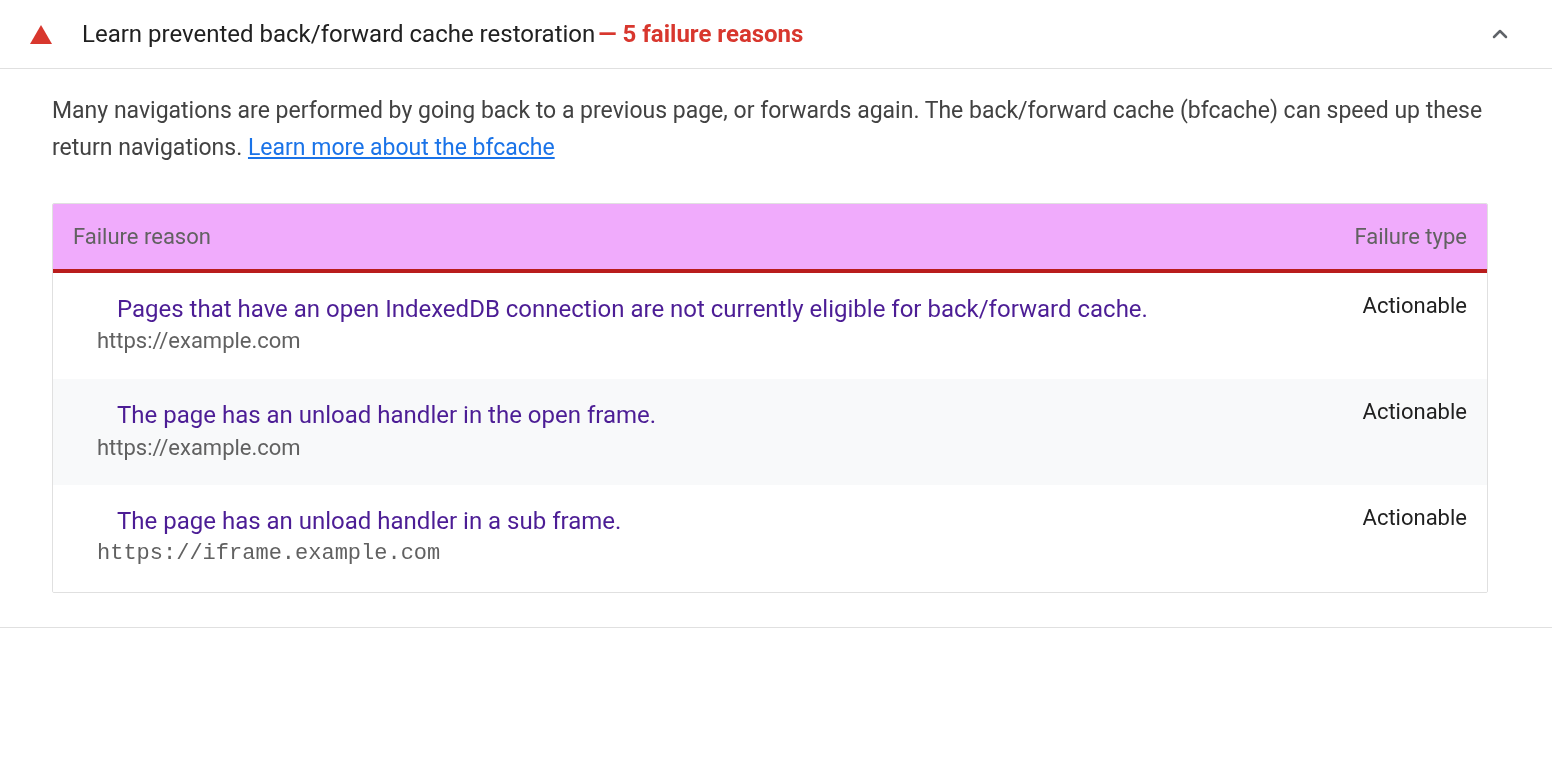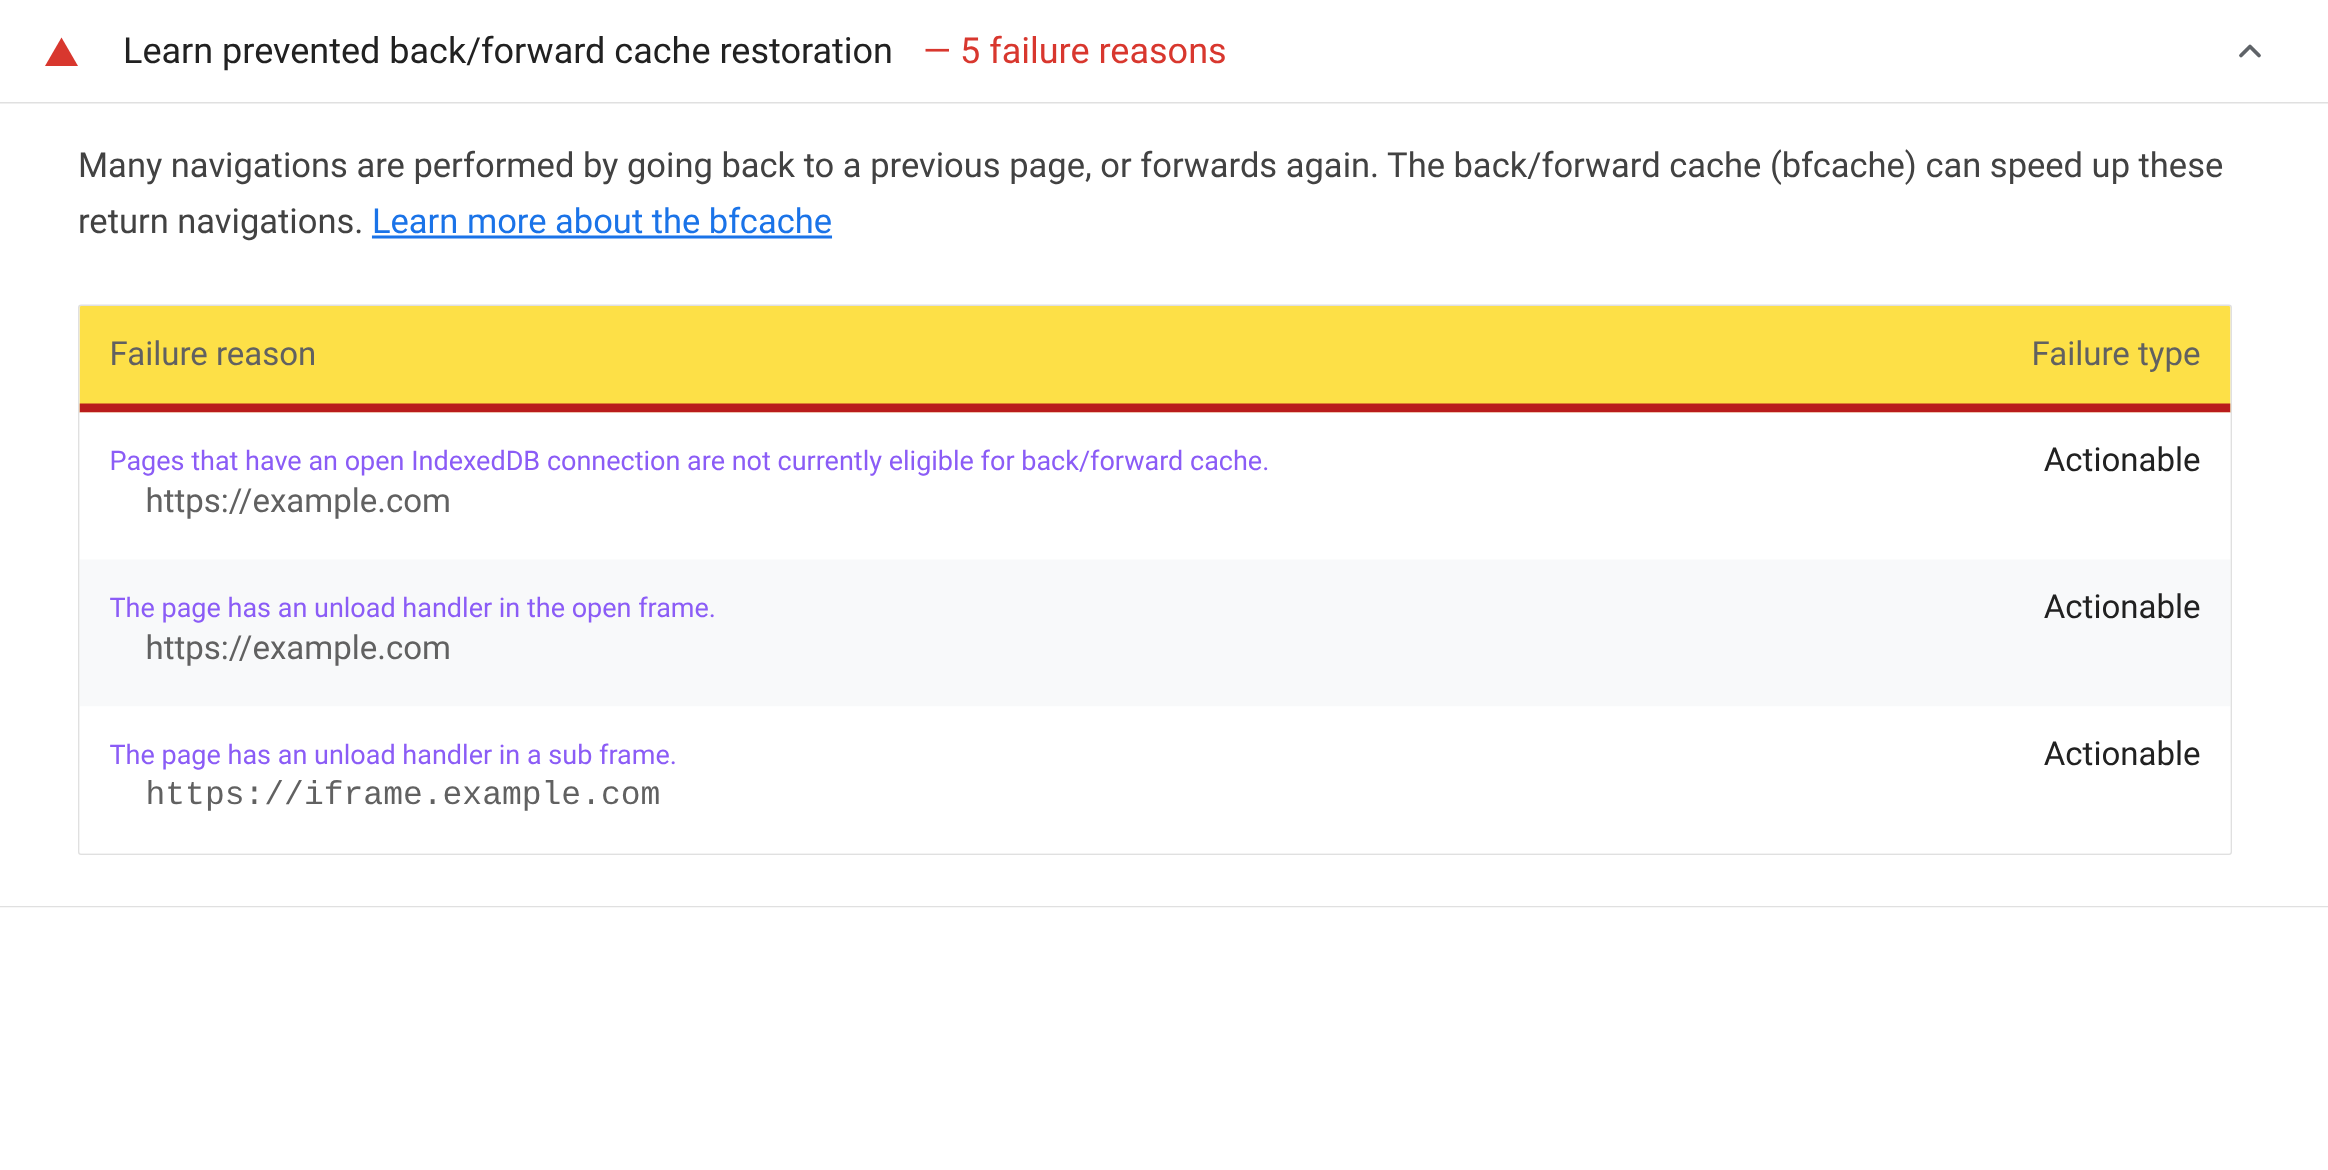--- a/index.html
+++ b/index.html
@@ -33,23 +33,23 @@
       margin-right: 30px;
       flex-shrink: 0;
     }
     .audit-title {
       font-size: 24px;
       font-weight: 400;
       color: #212121;
     }
     .audit-summary {
       font-size: 24px;
-      font-weight: 400;
+      font-weight: 700;
       color: #d8372e;
-      margin-left: 20px;
+      margin-left: 3px;
     }
     .summary-dash {
       color: #d8372e;
     }
     .chevron-icon {
       margin-left: auto;
       margin-right: 10px;
       display: flex;
       align-items: center;
       justify-content: center;
@@ -73,22 +73,22 @@
       text-decoration: underline;
     }
     .failure-table {
       border: 1px solid #e0e0e0;
       border-radius: 2px;
       overflow: hidden;
     }
     .table-header {
       display: flex;
       padding: 20px 20px;
-      background: #fde047;
-      border-bottom: 6px solid #b91c1c;
+      background: #f0abfc;
+      border-bottom: 4px solid #b91c1c;
     }
     .col-reason-header {
       flex: 1;
       font-size: 22px;
       color: #616161;
     }
     .col-type-header {
       font-size: 22px;
       color: #616161;
       text-align: right;
@@ -102,23 +102,24 @@
     }
     .table-row:nth-child(odd) {
       background: #ffffff;
     }
     .row-top {
       display: flex;
       align-items: flex-start;
     }
     .reason-text {
       flex: 1;
-      font-size: 18px;
-      color: #8b5cf6;
+      font-size: 24px;
+      color: #4c1d95;
       line-height: 1.4;
+      margin-left: 44px;
     }
     .type-text {
       font-size: 22px;
       color: #212121;
       width: 180px;
       text-align: right;
     }
     .url-list {
       padding-left: 24px;
     }

